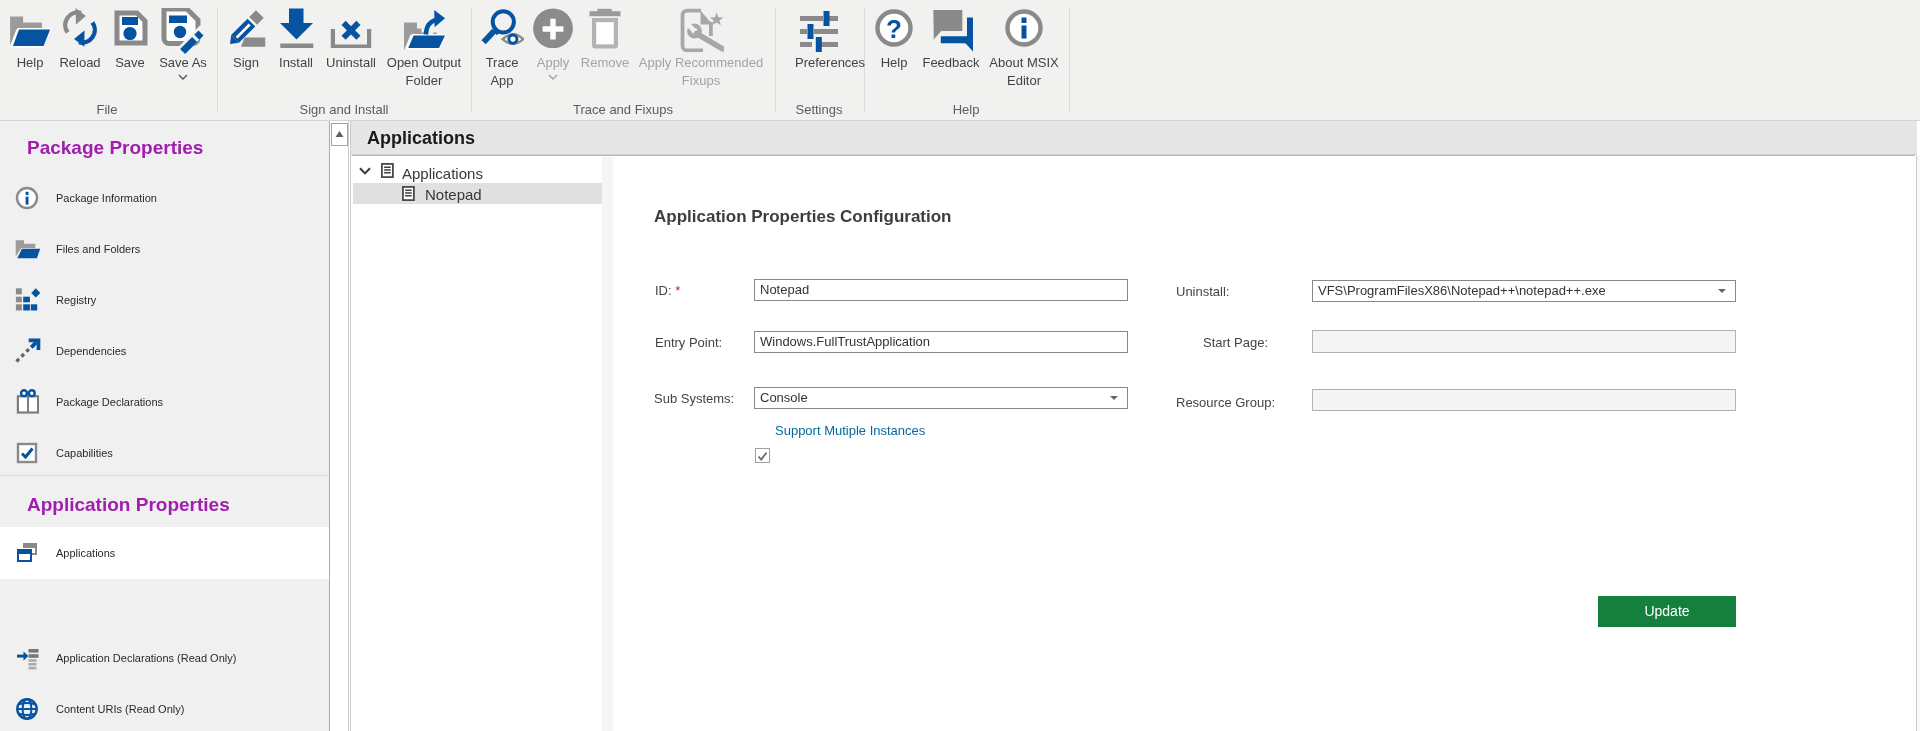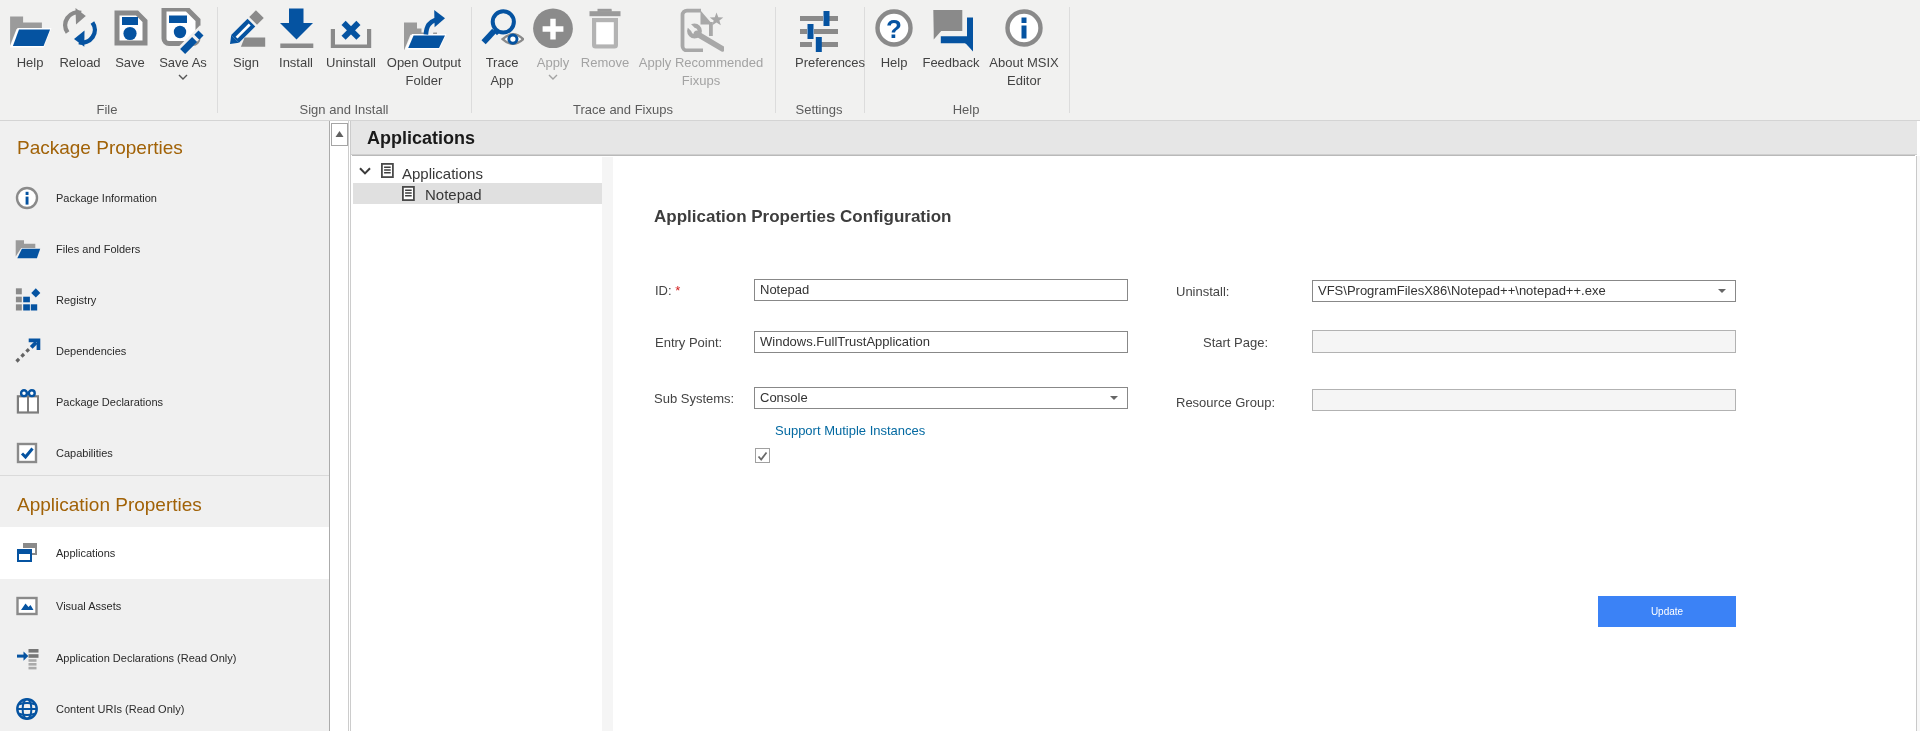--- a/index.html
+++ b/index.html
@@ -16,21 +16,21 @@
 .rbtn { position:absolute; top:0; text-align:center; }
 .rbtn .ric { position:absolute; top:8px; left:50%; transform:translateX(-50%); }
 .rlab { position:absolute; top:54px; width:100%; text-align:center; font-size:13px;
   line-height:18px; color:#434343; }
 .rlab.dis { color:#a3a3a3; }
 .chev { position:absolute; left:50%; transform:translateX(-50%); }
 
 
 #sidebar { position:absolute; left:0; top:121px; width:330px; height:610px;
   background:#f0f0f0; border-right:1px solid #ababab; }
-.shead { position:absolute; left:17px; font-size:19px; font-weight:normal; color:#a16207; }
+.shead { position:absolute; left:27px; font-size:19px; font-weight:bold; color:#a21caf; }
 .sitem { position:absolute; left:0; width:329px; height:51px; }
 .sitem .txt { position:absolute; left:56px; top:50%; transform:translateY(-50%);
   font-size:11px; color:#2a2a2a; white-space:nowrap; }
 .sitem .sic { position:absolute; left:15px; top:50%; transform:translateY(-50%); }
 .sitem.sel { background:#ffffff; }
 #sbsep { position:absolute; left:0; top:354px; width:329px; height:1px; background:#dadada; }
 
 
 #scrollcol { position:absolute; left:331px; top:121px; width:16px; height:610px; background:#ffffff; }
 #scrollup { position:absolute; left:331px; top:123px; width:17px; height:23px; background:#ffffff;
@@ -54,21 +54,21 @@
 .trow .tt { position:absolute; top:50%; transform:translateY(-50%); white-space:nowrap; }
 
 
 .flabel { position:absolute; font-size:13px; color:#444; }
 .finput { position:absolute; background:#fff; border:1px solid #888; font-size:13px;
   color:#333; line-height:20px; padding-left:5px; white-space:nowrap; overflow:hidden; }
 .finput.dis { background:#f5f5f5; border:1px solid #b2b2b2; }
 .darrow { position:absolute; width:0; height:0; border-left:4px solid transparent;
   border-right:4px solid transparent; border-top:4px solid #666; }
 #updatebtn { position:absolute; left:1598px; top:596px; width:138px; height:31px;
-  background:#3b82f6; color:#fff; font-size:10px; text-align:center; line-height:31px; }
+  background:#15803d; color:#fff; font-size:14px; text-align:center; line-height:31px; }
 #fheading { position:absolute; left:654px; top:207px; font-size:17px; font-weight:bold; color:#3d3d3d; }
 </style>
 </head>
 <body>
 <div id="page">
   <div id="ribbon">
     <div class="rsep" style="left:217px"></div>
     <div class="rsep" style="left:471px"></div>
     <div class="rsep" style="left:775px"></div>
     <div class="rsep" style="left:864px"></div>
@@ -299,27 +299,20 @@
     <div class="shead" style="top:373px">Application Properties</div>
     <div class="sitem sel" style="top:406px;height:52px">
       <svg class="sic" width="24" height="24" viewBox="0 0 24 24">
         <path fill="none" stroke="#8a8a8a" stroke-width="2" d="M9 7 V3 H21 V13 H16"></path>
         <rect x="9" y="3" width="12" height="4" fill="#8a8a8a"></rect>
         <rect x="3" y="9" width="13" height="11" fill="#fff" stroke="#0553a1" stroke-width="2"></rect>
         <rect x="3" y="9" width="13" height="4" fill="#0553a1"></rect>
       </svg>
       <div class="txt">Applications</div>
     </div>
-    <div class="sitem" style="top:459px">
-      <svg class="sic" width="24" height="24" viewBox="0 0 24 24">
-        <rect x="2.5" y="4" width="19" height="16" fill="#fff" stroke="#8a8a8a" stroke-width="2.4"></rect>
-        <path fill="#0553a1" d="M6 16 L10.5 9.5 L13.5 13 L15.5 11 L18.5 16 Z"></path>
-      </svg>
-      <div class="txt">Visual Assets</div>
-    </div>
     <div class="sitem" style="top:511px">
       <svg class="sic" width="24" height="24" viewBox="0 0 24 24">
         <rect x="2" y="8.6" width="7" height="3" fill="#0553a1"></rect>
         <path fill="#0553a1" d="M8.5 5.5 L13.3 10.1 L8.5 14.7 Z"></path>
         <rect x="13.5" y="3" width="10" height="3.6" fill="#777"></rect>
         <rect x="13.5" y="8.2" width="10" height="3.6" fill="#777"></rect>
         <rect x="13.5" y="13.2" width="8" height="2.6" fill="#aaa"></rect>
         <rect x="13.5" y="17" width="8" height="2.6" fill="#aaa"></rect>
         <rect x="13.5" y="20.8" width="8" height="2.6" fill="#aaa"></rect>
       </svg>

